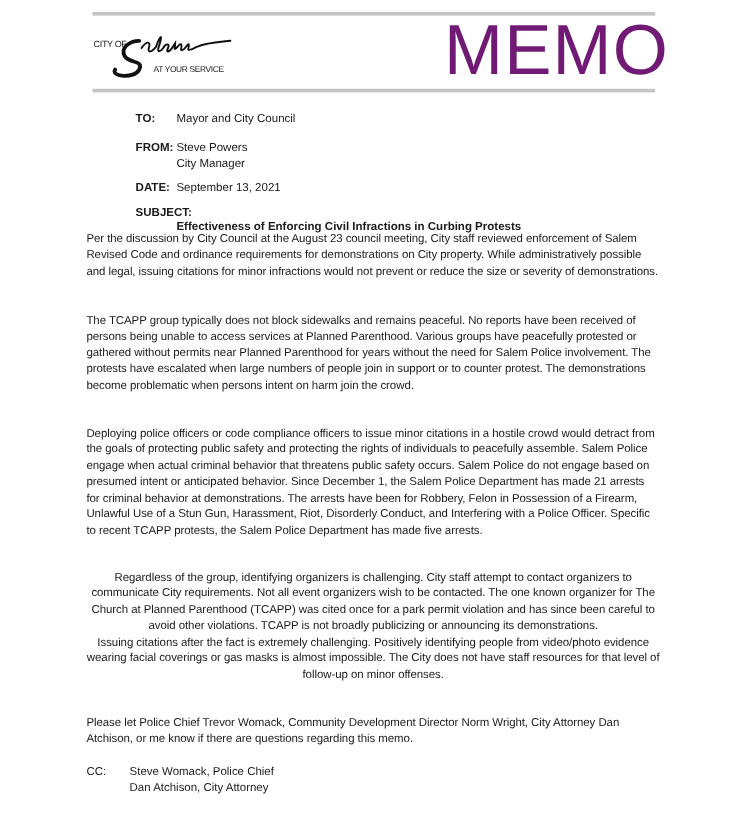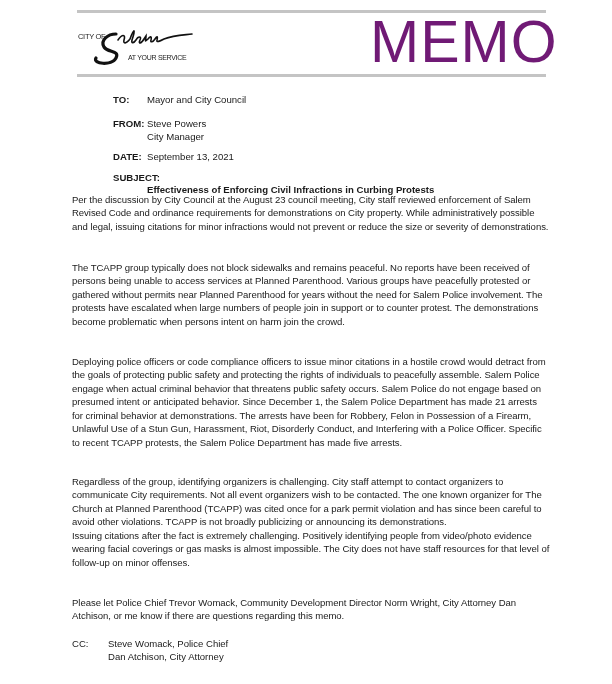--- a/index.html
+++ b/index.html
@@ -67,21 +67,21 @@
 </div>
 
 <div class="body" style="top:261px;">
   <p>The TCAPP group typically does not block sidewalks and remains peaceful. No reports have been received of persons being unable to access services at Planned Parenthood. Various groups have peacefully protested or gathered without permits near Planned Parenthood for years without the need for Salem Police involvement. The protests have escalated when large numbers of people join in support or to counter protest. The demonstrations become problematic when persons intent on harm join the crowd.</p>
 </div>
 
 <div class="body" style="top:355px;">
   <p>Deploying police officers or code compliance officers to issue minor citations in a hostile crowd would detract from the goals of protecting public safety and protecting the rights of individuals to peacefully assemble. Salem Police engage when actual criminal behavior that threatens public safety occurs. Salem Police do not engage based on presumed intent or anticipated behavior. Since December 1, the Salem Police Department has made 21 arrests for criminal behavior at demonstrations. The arrests have been for Robbery, Felon in Possession of a Firearm, Unlawful Use of a Stun Gun, Harassment, Riot, Disorderly Conduct, and Interfering with a Police Officer. Specific to recent TCAPP protests, the Salem Police Department has made five arrests.</p>
 </div>
 
-<div class="body" style="top:475px;">
+<div class="body" style="top:475px;text-align:center;">
   <p>Regardless of the group, identifying organizers is challenging. City staff attempt to contact organizers to communicate City requirements. Not all event organizers wish to be contacted. The one known organizer for The Church at Planned Parenthood (TCAPP) was cited once for a park permit violation and has since been careful to avoid other violations. TCAPP is not broadly publicizing or announcing its demonstrations.</p>
   <p>Issuing citations after the fact is extremely challenging. Positively identifying people from video/photo evidence wearing facial coverings or gas masks is almost impossible. The City does not have staff resources for that level of follow-up on minor offenses.</p>
 </div>
 
 <div class="body" style="top:596px;">
   <p>Please let Police Chief Trevor Womack, Community Development Director Norm Wright, City Attorney Dan Atchison, or me know if there are questions regarding this memo.</p>
 </div>
 
 <div class="cc" style="top:637px;">
   <span class="lbl">CC:</span>

